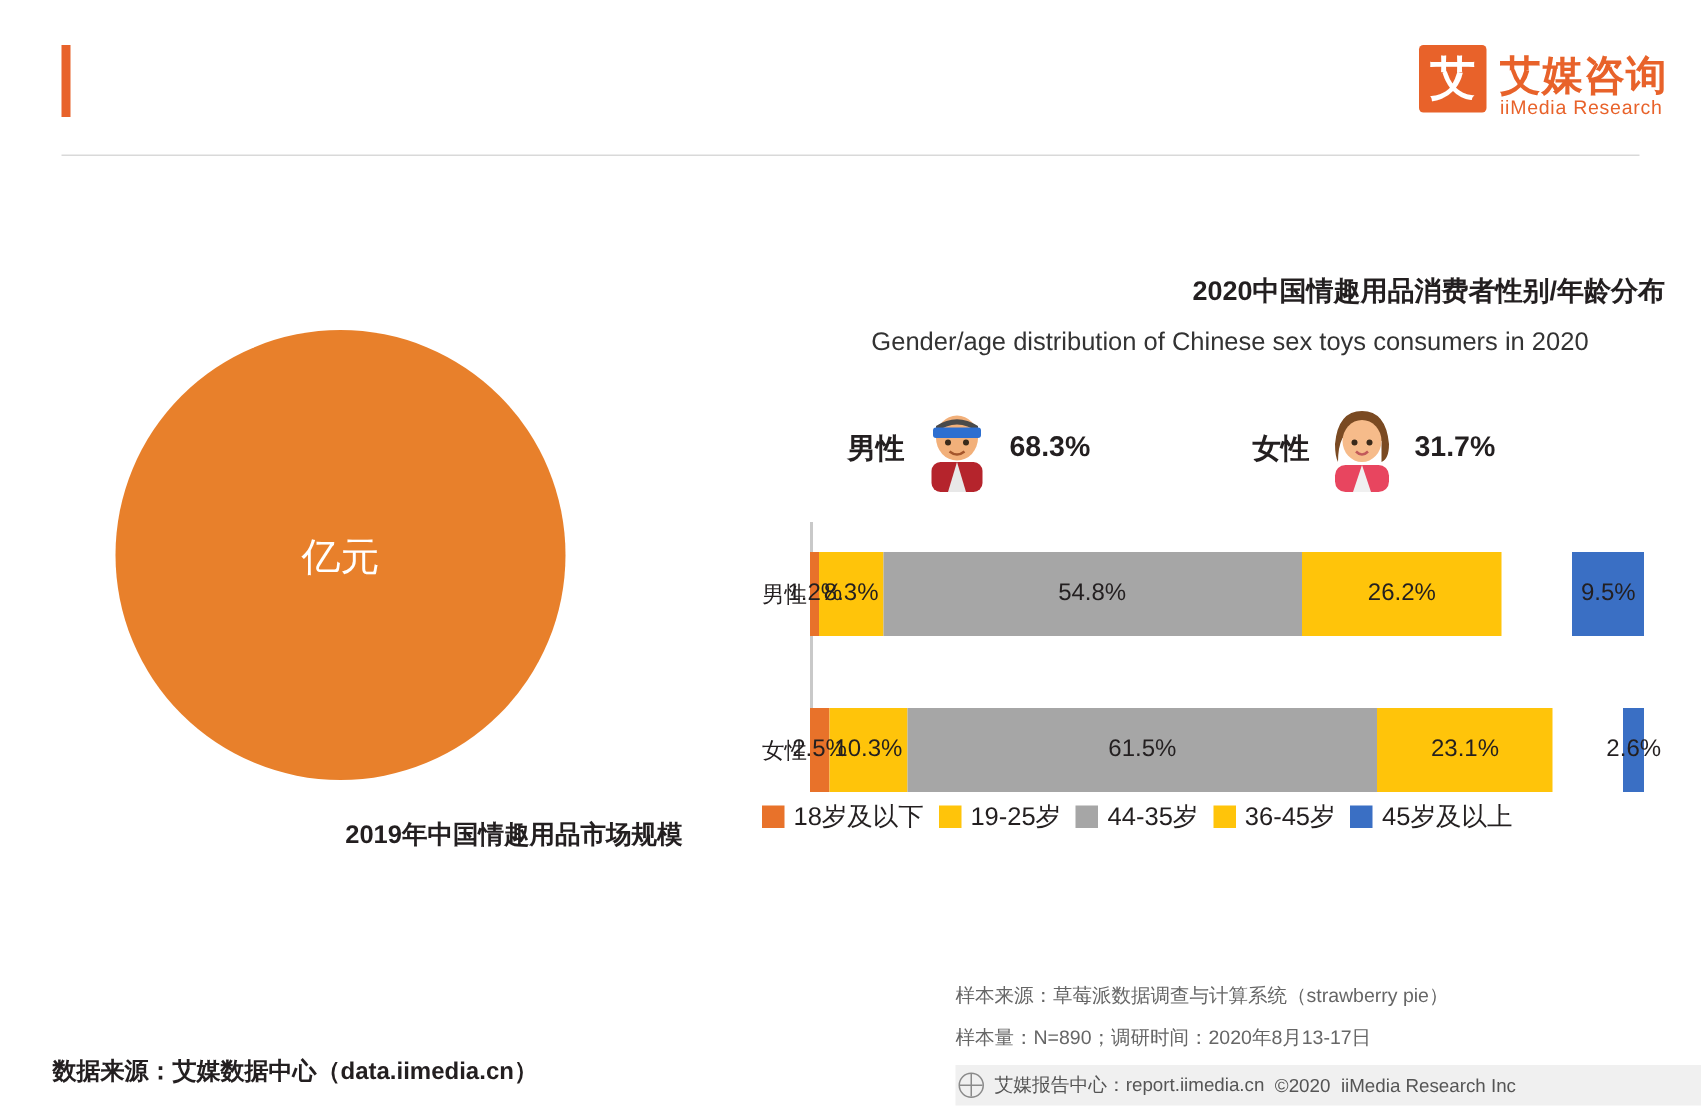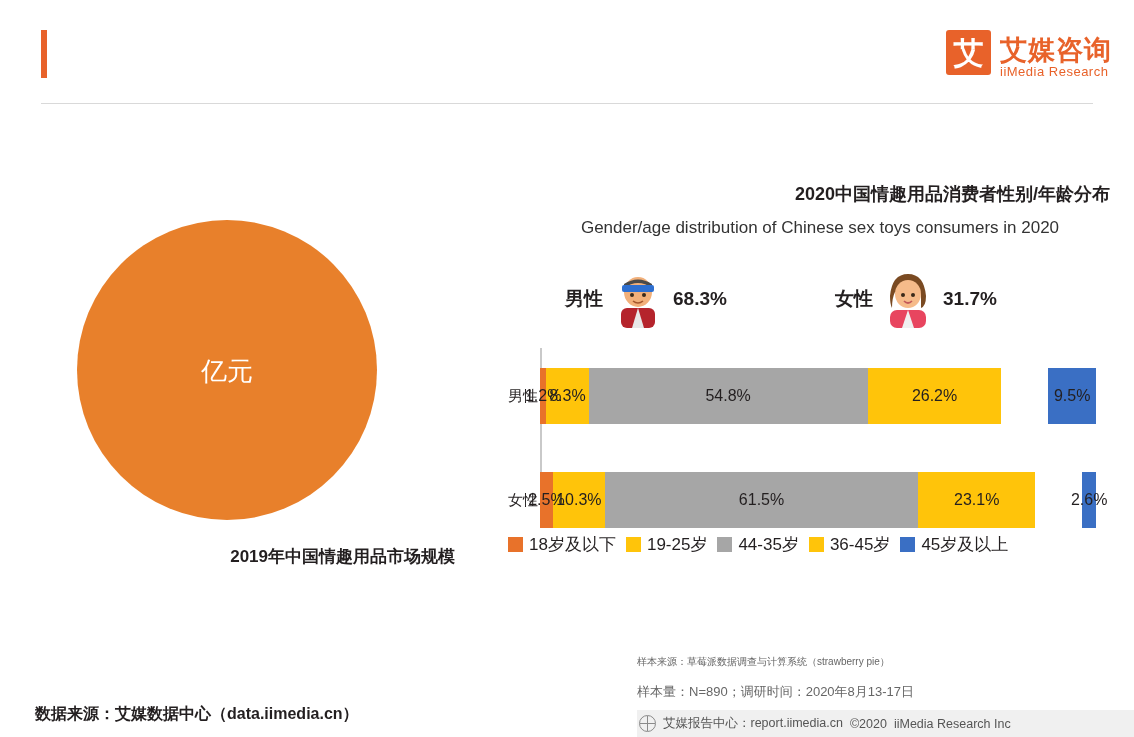--- a/index.html
+++ b/index.html
@@ -253,21 +253,21 @@
   .source-left {
     position: absolute;
     left: 35px; top: 704px;
     font-size: 16px;
     font-weight: bold;
     color: #231f20;
   }
   .note1 {
     position: absolute;
     left: 637px; top: 655px;
-    font-size: 10px;
+    font-size: 13px;
     color: #666666;
   }
   .note2 {
     position: absolute;
     left: 637px; top: 683px;
     font-size: 13px;
     color: #666666;
   }
   .footer-bar {
     position: absolute;

